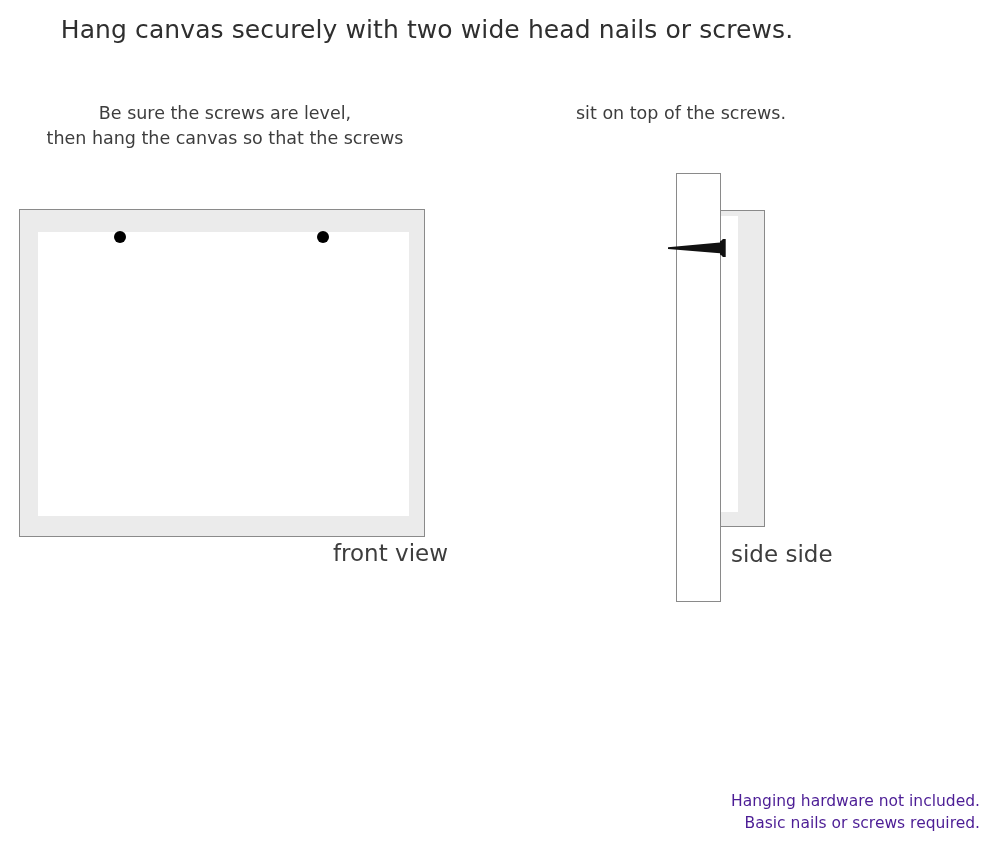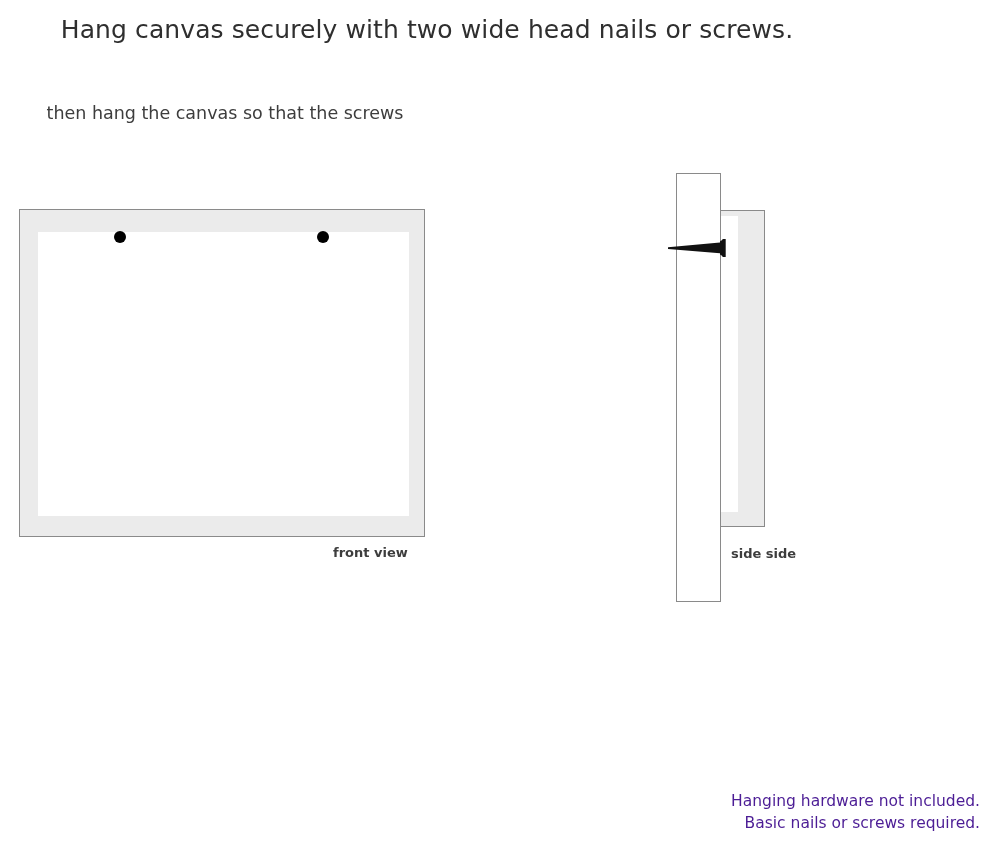--- a/index.html
+++ b/index.html
@@ -48,25 +48,24 @@
   }
   #caption-side {
     left: 548px;
     top: 101px;
     width: 266px;
   }
   .caption div { white-space: pre; }
 
   
   .view-label {
-    font-size: 13px;
+    font-size: 23px;
     color: #3d3d3d;
     line-height: 24px;
     white-space: nowrap;
-    font-weight: bold;
   }
   #label-front { left: 333px; top: 541px; }
   #label-side  { left: 731px; top: 542px; }
 
   
   #front-view {
     left: 19px;
     top: 209px;
     width: 406px;
     height: 328px;
@@ -154,24 +153,26 @@
     color: #4c1d95;
   }
   #footer div { white-space: pre; }
 </style>
 </head>
 <body>
 
 <div class="abs" id="title">Hang canvas securely with two wide head nails or screws.</div>
 
 <div class="abs caption" id="caption-front">
+  <div>Be sure the screws are level,</div>
   <div>then hang the canvas so that the screws</div>
 </div>
 
 <div class="abs caption" id="caption-side">
+  <div>sit on top of the screws.</div>
 </div>
 
 <div class="abs" id="front-view">
 
   <div id="front-frame"></div>
 
   <div id="front-canvas-face"></div>
 
   <div class="screw-dot" id="screw-left"></div>
 

